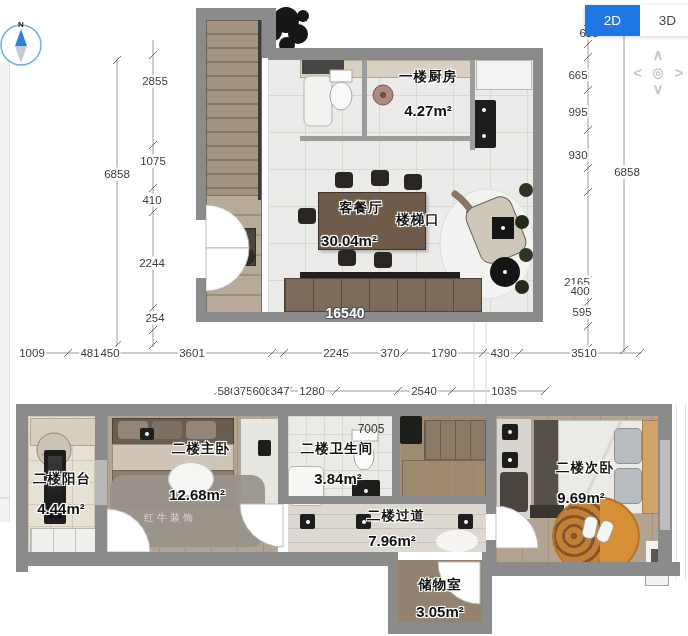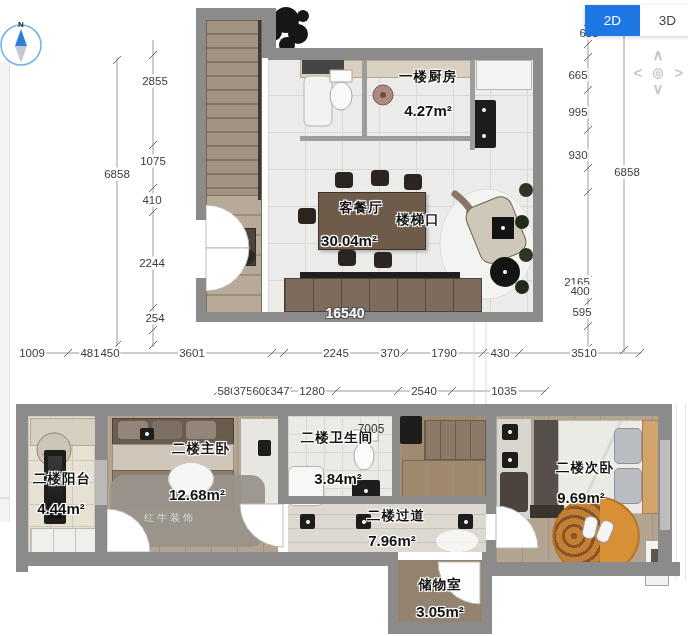--- a/index.html
+++ b/index.html
@@ -305,21 +305,21 @@
     <div class="wall" style="left:482px;top:552px;width:10px;height:80px;"></div>
     <div class="wall" style="left:388px;top:622px;width:104px;height:12px;"></div>
     <div class="wall" style="left:492px;top:562px;width:188px;height:14px;"></div>
     <div class="wall" style="left:658px;top:404px;width:14px;height:172px;"></div>
     <div class="abs" style="left:660px;top:440px;width:10px;height:90px;background:#bdbdbb;"></div>
 
     <div class="lbl" style="left:62px;top:479px;">二楼阳台</div>
     <div class="area-lbl" style="left:61px;top:508px;">4.44m²</div>
     <div class="lbl" style="left:201px;top:449px;">二楼主卧</div>
     <div class="area-lbl" style="left:197px;top:478px;margin-top:16px;">12.68m²</div>
-    <div class="lbl" style="left:337px;top:438px;font-family:Liberation Mono, monospace;">二楼卫生间</div>
+    <div class="lbl" style="left:337px;top:449px;font-family:Liberation Mono, monospace;">二楼卫生间</div>
     <div class="area-lbl" style="left:338px;top:478px;">3.84m²</div>
     <div class="lbl" style="left:396px;top:516px;">二楼过道</div>
     <div class="area-lbl" style="left:392px;top:540px;">7.96m²</div>
     <div class="lbl" style="left:585px;top:468px;">二楼次卧</div>
     <div class="area-lbl" style="left:581px;top:497px;">9.69m²</div>
     <div class="lbl" style="left:440px;top:585px;">储物室</div>
     <div class="area-lbl" style="left:440px;top:611px;">3.05m²</div>
     <div class="dim" style="left:371px;top:429px;background:transparent;font-size:12px;">7005</div>
   </div>
 

